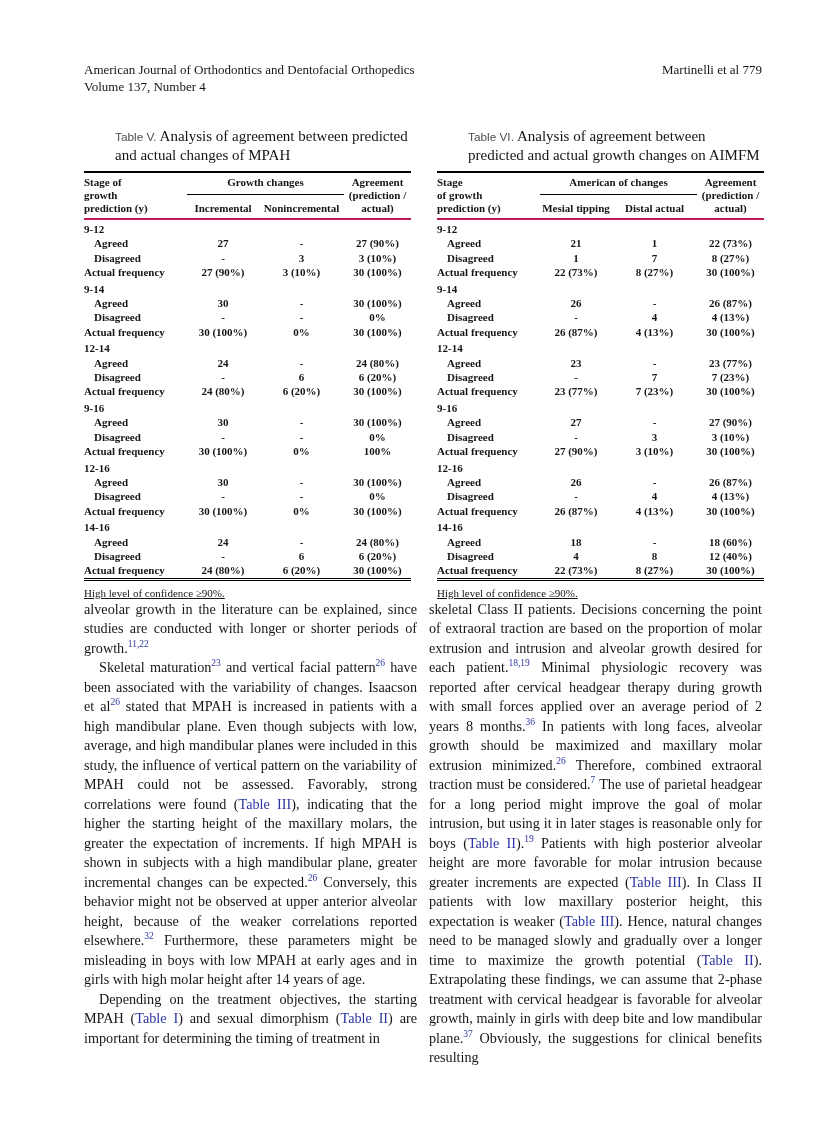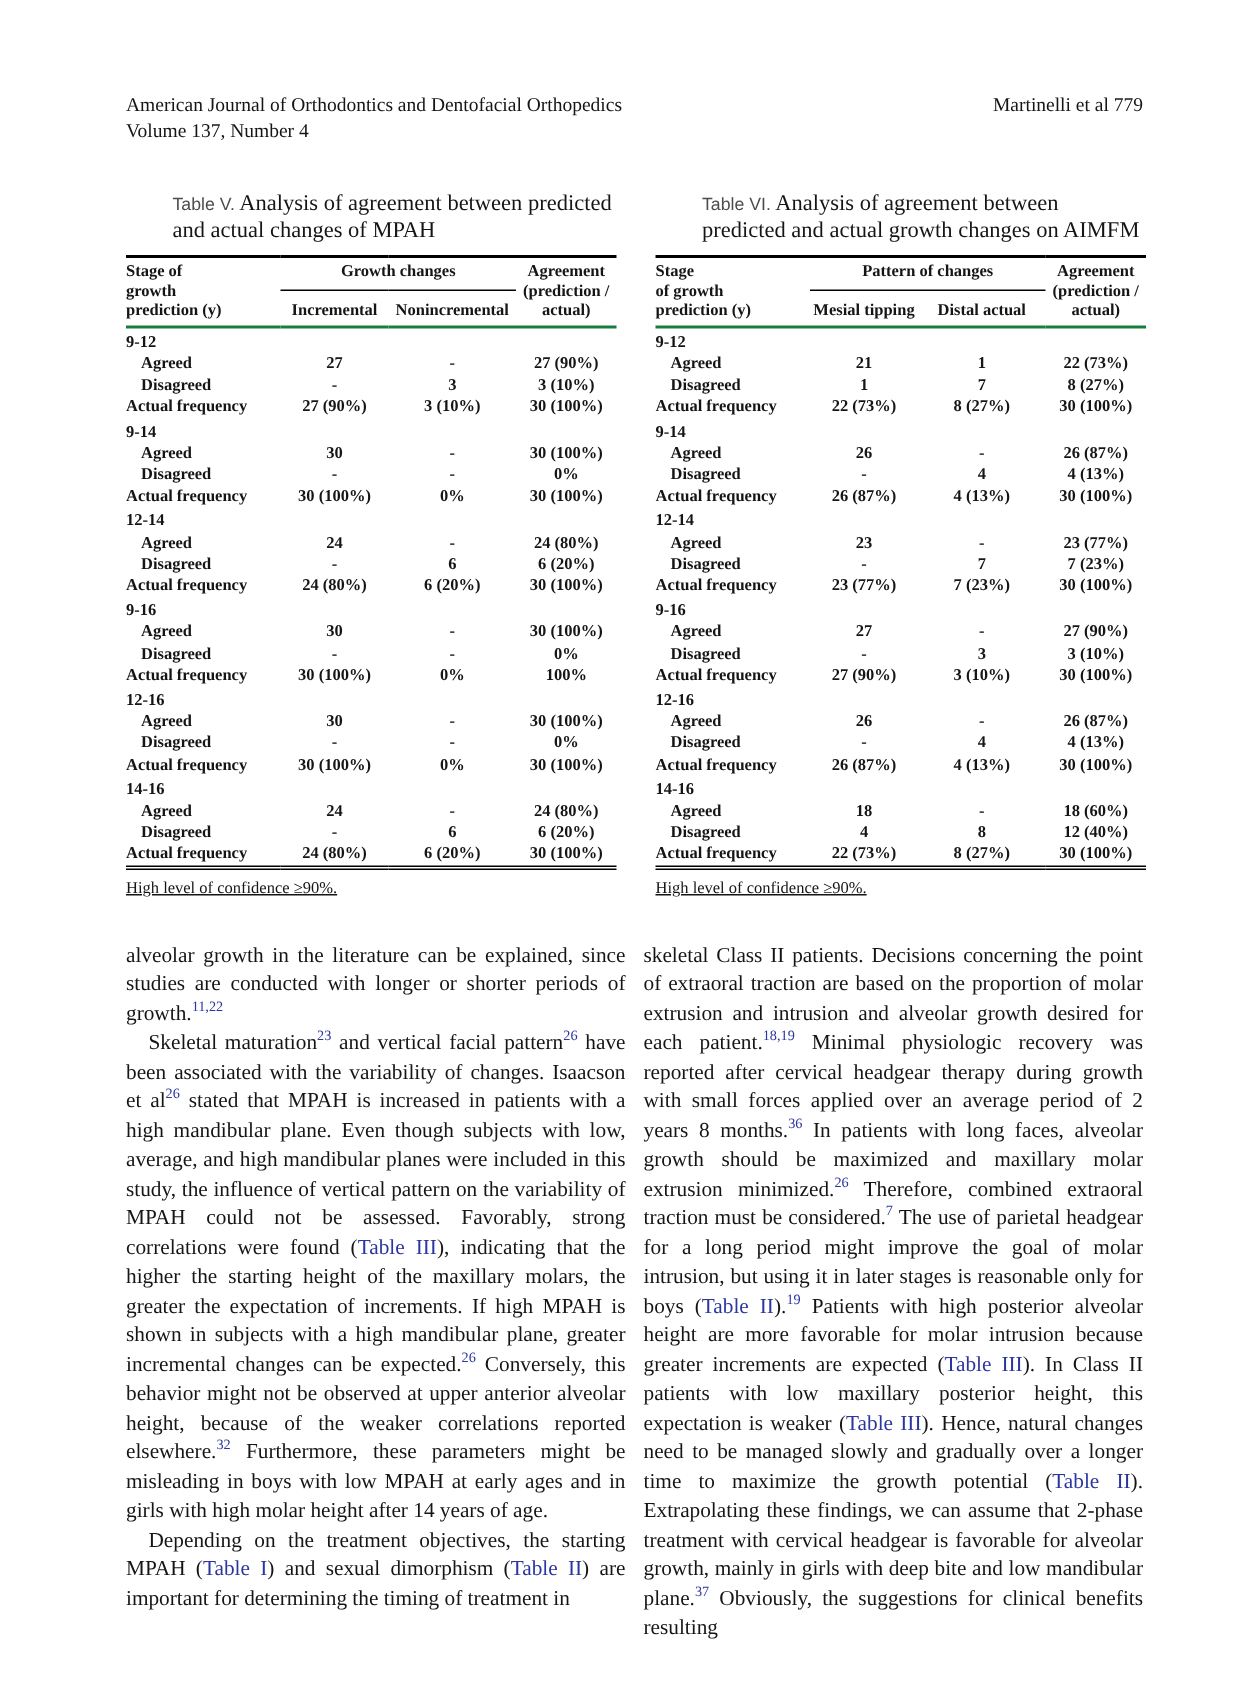--- a/index.html
+++ b/index.html
@@ -18,35 +18,35 @@
   .header-right { white-space:nowrap; }
 
   
   .tables-row { display:grid; grid-template-columns:1fr 1fr; column-gap:26px; margin-top:33px; }
   .tbl-title { font-size:15px; line-height:17.5px; margin-bottom:7px;margin-left:31px; }
   .tbl-label { font-family:"Liberation Sans", sans-serif; font-size:11.8px; color:#4d4d4d; margin-right:3px; }
   .tbl-host table {
     width:100%; border-collapse:collapse; table-layout:fixed;
     border-top:2px solid #000; border-bottom:3px double #000;
   }
-  thead { border-bottom:2px solid #15803d; }
+  thead { border-bottom:2px solid #be185d; }
   thead th { font-size:11px; line-height:13px; font-weight:bold; padding:3px 0 3px; }
   th.h-stage { text-align:left; white-space:pre-line; vertical-align:bottom; }
   th.h-group { text-align:center; vertical-align:top; border-bottom:1px solid #000; padding-bottom:2px; }
   th.h-sub  { text-align:center; vertical-align:bottom; }
   th.h-agree{ text-align:center; white-space:pre-line; vertical-align:bottom; }
   tbody td { font-size:11px; line-height:14.4px; font-weight:bold; padding:0; overflow:hidden; }
   tr.stage-row td { padding-top:2px; text-align:left; }
   td.c-label { text-align:left; }
   td.c-label.ind { padding-left:10px; }
   td.c-num { text-align:center; }
   .tbl-footnote { font-size:11px; line-height:14px; margin-top:5px;text-decoration:underline; }
 
   
-  .body-row { display:grid; grid-template-columns:1fr 1fr; column-gap:12px; margin-top:29px; }
+  .body-row { display:grid; grid-template-columns:1fr 1fr; column-gap:12px; }
   .text-col { font-size:14.2px; line-height:19.5px; text-align:justify; }
   .para { margin:0; }
   .para.indent { text-indent:15px; }
   sup.cite { color:var(--link,#2b35a0); font-size:9.5px; line-height:0; vertical-align:super; }
   .tref { color:var(--link,#2b35a0); }
 </style>
 </head>
 <body>
 
 <div class="page">
@@ -231,21 +231,21 @@
                 <col style="width: 103px;">
                 <col style="width: 72px;">
                 <col style="width: 85px;">
                 <col style="width: 67px;">
               </colgroup>
               <thead>
                 <tr>
                   <th class="h-stage" rowspan="2">Stage
 of growth
 prediction (y)</th>
-                  <th class="h-group" colspan="2">Pattern of changes</th>
+                  <th class="h-group" colspan="2">American of changes</th>
                   <th class="h-agree" rowspan="2">Agreement
 (prediction /
 actual)</th>
                 </tr>
                 <tr>
                   <th class="h-sub">Mesial tipping</th>
                   <th class="h-sub">Distal actual</th>
                 </tr>
               </thead>
               <tbody>

